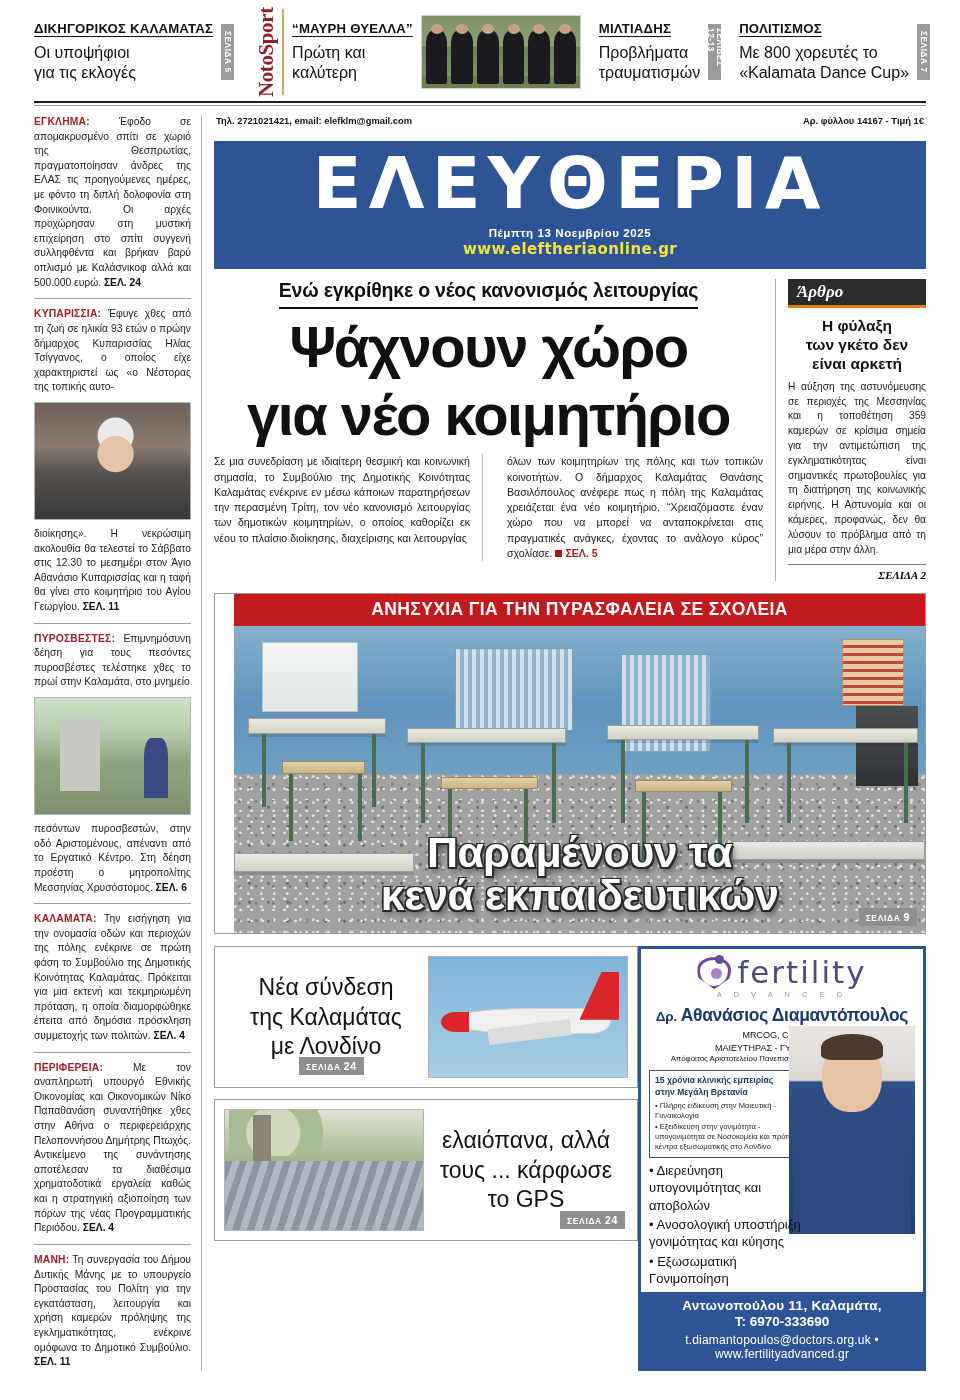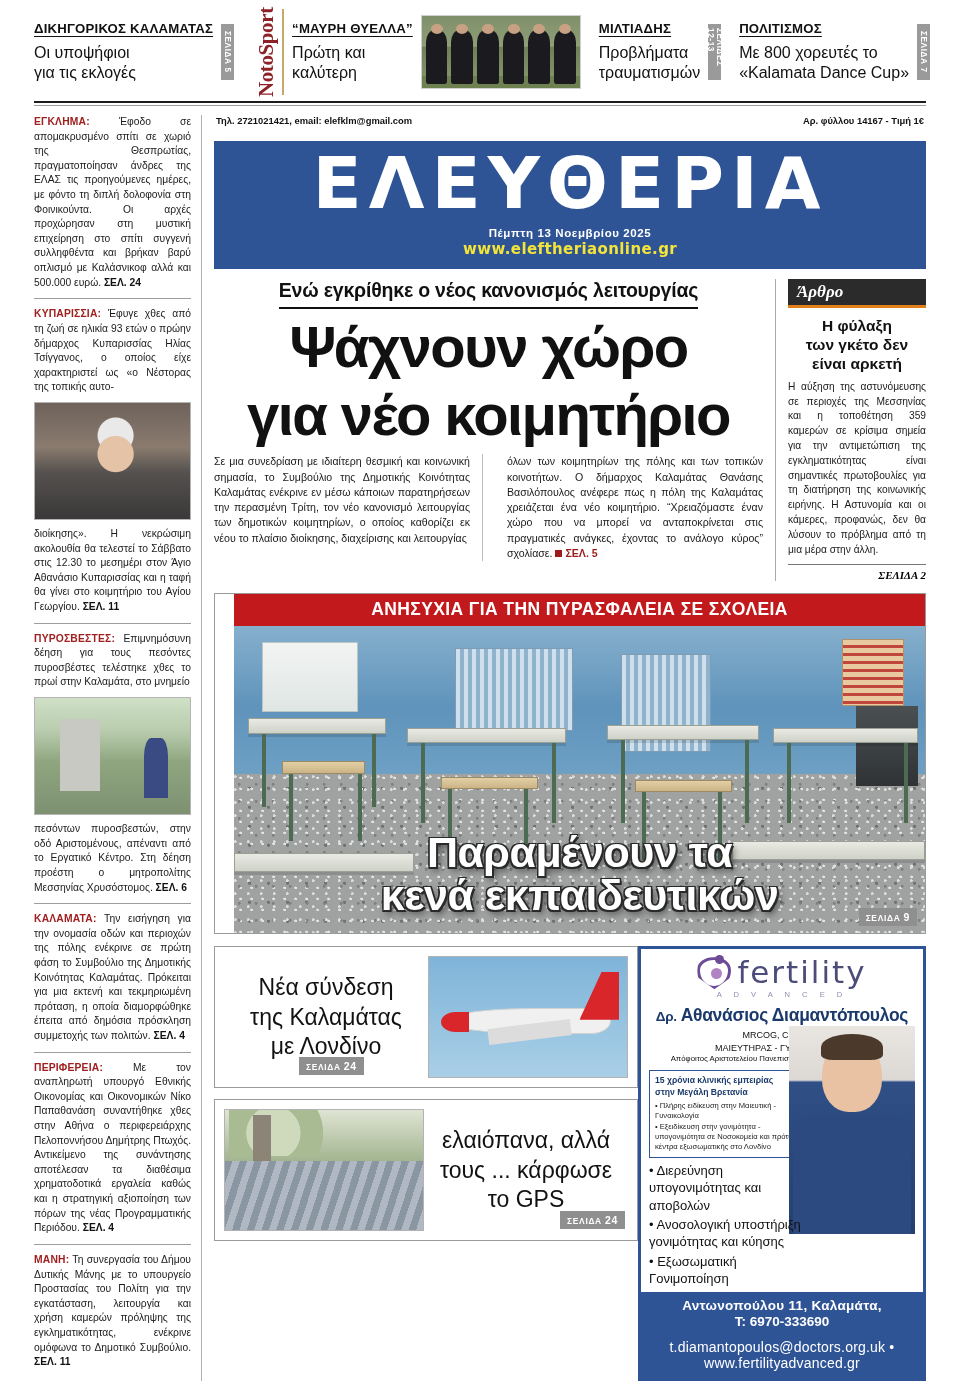--- a/index.html
+++ b/index.html
@@ -226,21 +226,21 @@
     overflow:hidden; }
   .ad-photo .face { position:absolute; left:50%; top:12px; transform:translateX(-50%);
                     width:60px; height:74px; background:#e8c2a2; border-radius:50% 50% 44% 44%; }
   .ad-photo .hair { position:absolute; left:50%; top:8px; transform:translateX(-50%);
                     width:62px; height:26px; background:#4b3a2c; border-radius:50% 50% 20% 20%; }
   .ad-photo .body { position:absolute; left:50%; bottom:0; transform:translateX(-50%);
                     width:118px; height:120px; background:#2c4a80; border-radius:24px 24px 0 0; }
   .ad-foot { background:#2f5496; color:#fff; text-align:center; padding:6px 4px 7px; margin-top:2px; }
   .ad-foot .a1 { font-size:13.5px; font-weight:700; letter-spacing:.3px; }
   .ad-foot .a2 { font-size:13.5px; font-weight:700; margin-top:1px; }
-  .ad-foot .a3 { font-size:14px; margin-top:10px; letter-spacing:.2px; }
+  .ad-foot .a3 { font-size:12px; margin-top:4px; letter-spacing:.2px; }
 </style>
 </head>
 <body>
 
 <div class="page">
 
   <div class="topbar">
 
     <div class="promo">
       <div class="promo-txt">

